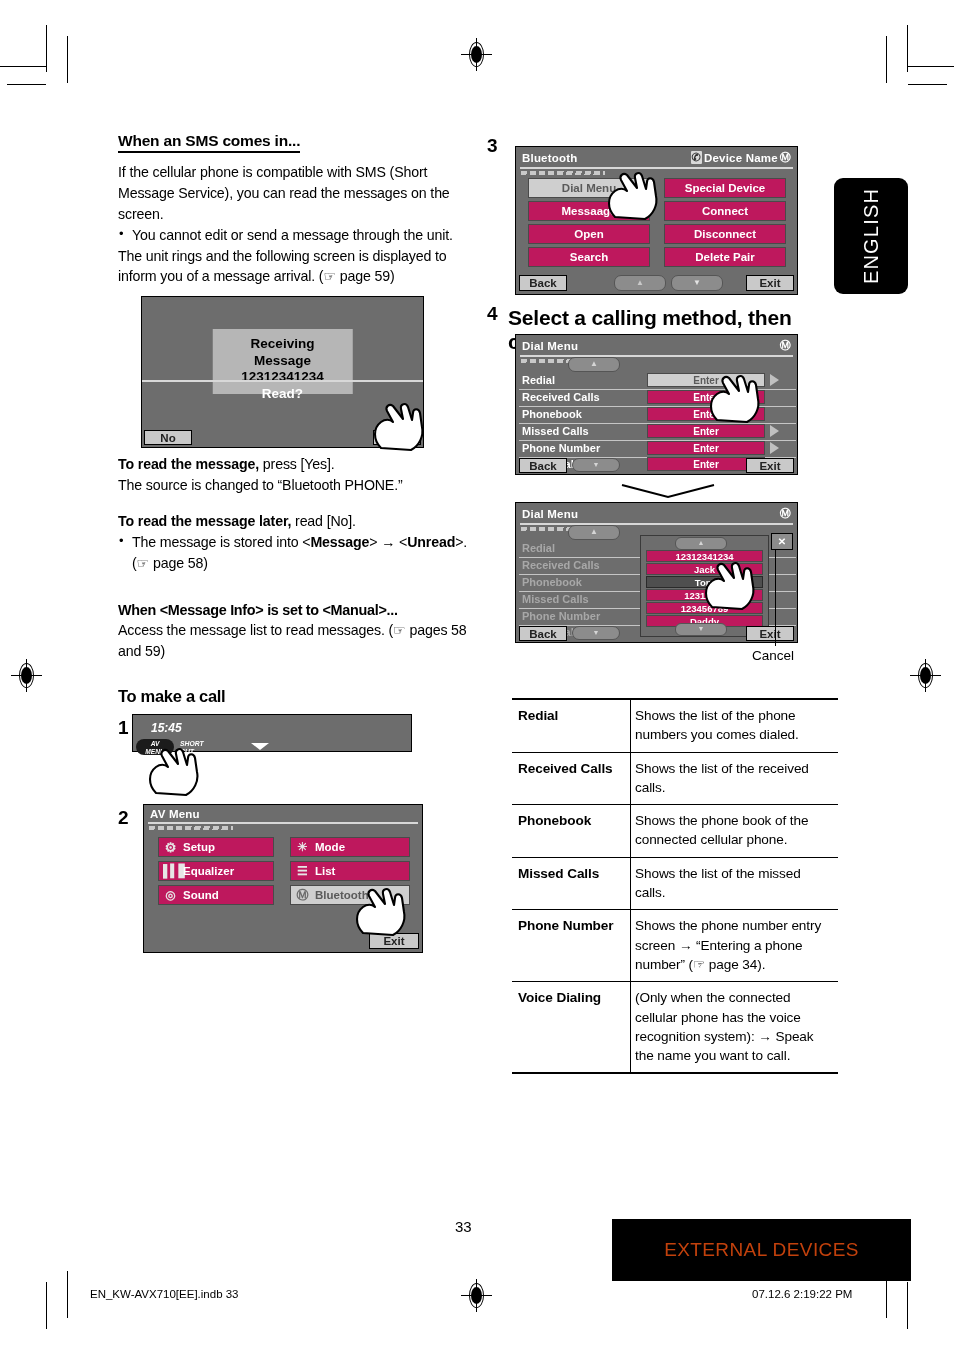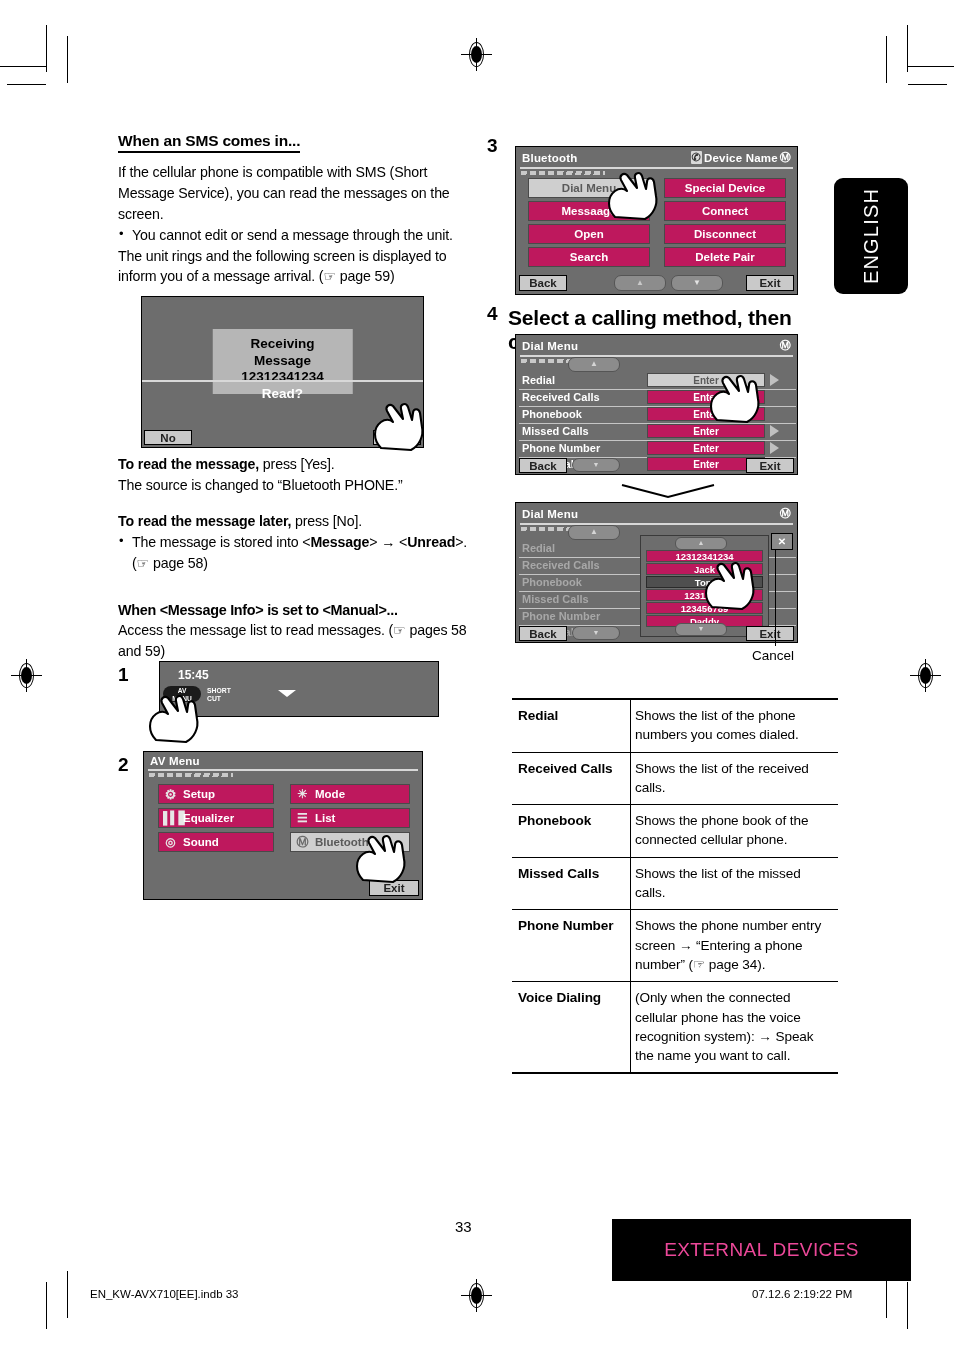--- a/index.html
+++ b/index.html
@@ -88,21 +88,21 @@
   .engtab span{
     position:absolute;left:50%;top:50%;
     transform:translate(-50%,-50%) rotate(-90deg);
     color:#fff;font-size:20px;letter-spacing:1.2px;white-space:nowrap;
   }
 
   
   .pageno{position:absolute;left:455px;top:1218px;font-size:15px;}
   .extdev{
     position:absolute;left:612px;top:1219px;width:299px;height:62px;
-    background:#000;color:#ec4899;display:flex;align-items:center;justify-content:center;
+    background:#000;color:#c2410c;display:flex;align-items:center;justify-content:center;
     font-size:19px;letter-spacing:0.4px;
   }
   .fleft{position:absolute;left:90px;top:1288px;font-size:11.5px;}
   .fright{position:absolute;left:752px;top:1288px;font-size:11.5px;}
 </style>
 </head>
 <body>
 
 <div class="page">
 
@@ -185,37 +185,38 @@
 
     <div style="margin-top:6px;">
       <p class="body">
         <span class="b">To read the message,</span><span> press [Yes].</span>
       </p>
       <p class="body">The source is changed to “Bluetooth PHONE.”</p>
     </div>
 
     <div style="margin-top:15px;">
       <p class="body">
-        <span class="b">To read the message later,</span><span> press [No].</span>
+        <span class="b">To read the message later,</span><span> read [No].</span>
       </p>
       <ul class="bl">
         <li>
           <span>The message is stored into  &lt;</span><span class="b">Message</span><span>&gt; → &lt;</span><span class="b">Unread</span><span>&gt;. (☞ page 58)</span>
         </li>
       </ul>
     </div>
 
     <h3 class="sub" style="margin-top:28px;">When &lt;Message Info&gt; is set to &lt;Manual&gt;...</h3>
     <p class="body">Access the message list to read messages. (☞ pages 58 and 59)</p>
 
+    <h2 class="maketitle">To make a call</h2>
 
     
     <div style="position:relative;height:96px;">
       <div class="stepnum" style="position:absolute;left:0;top:4px;">1</div>
-      <div class="lcd" style="position:absolute;left:41px;top:0px;width:280px;height:56px;">
+      <div class="lcd" style="position:absolute;left:14px;top:0px;width:280px;height:38px;font-style:italic;">
         <div style="position:absolute;left:18px;top:6px;font-size:12px;font-weight:bold;">15:45</div>
         <div style="position:absolute;left:3px;top:24px;width:38px;height:16px;background:#1b1b1b;
                     border-radius:8px;color:#fff;font-size:6.6px;font-weight:bold;line-height:7.4px;
                     text-align:center;padding-top:1px;box-sizing:border-box;">
           <div>AV</div>
           <div>MENU</div>
         </div>
         <div style="position:absolute;left:47px;top:25px;font-size:6.8px;font-weight:bold;line-height:7.6px;color:#fff;">
           <div>SHORT</div>
           <div>CUT</div>

